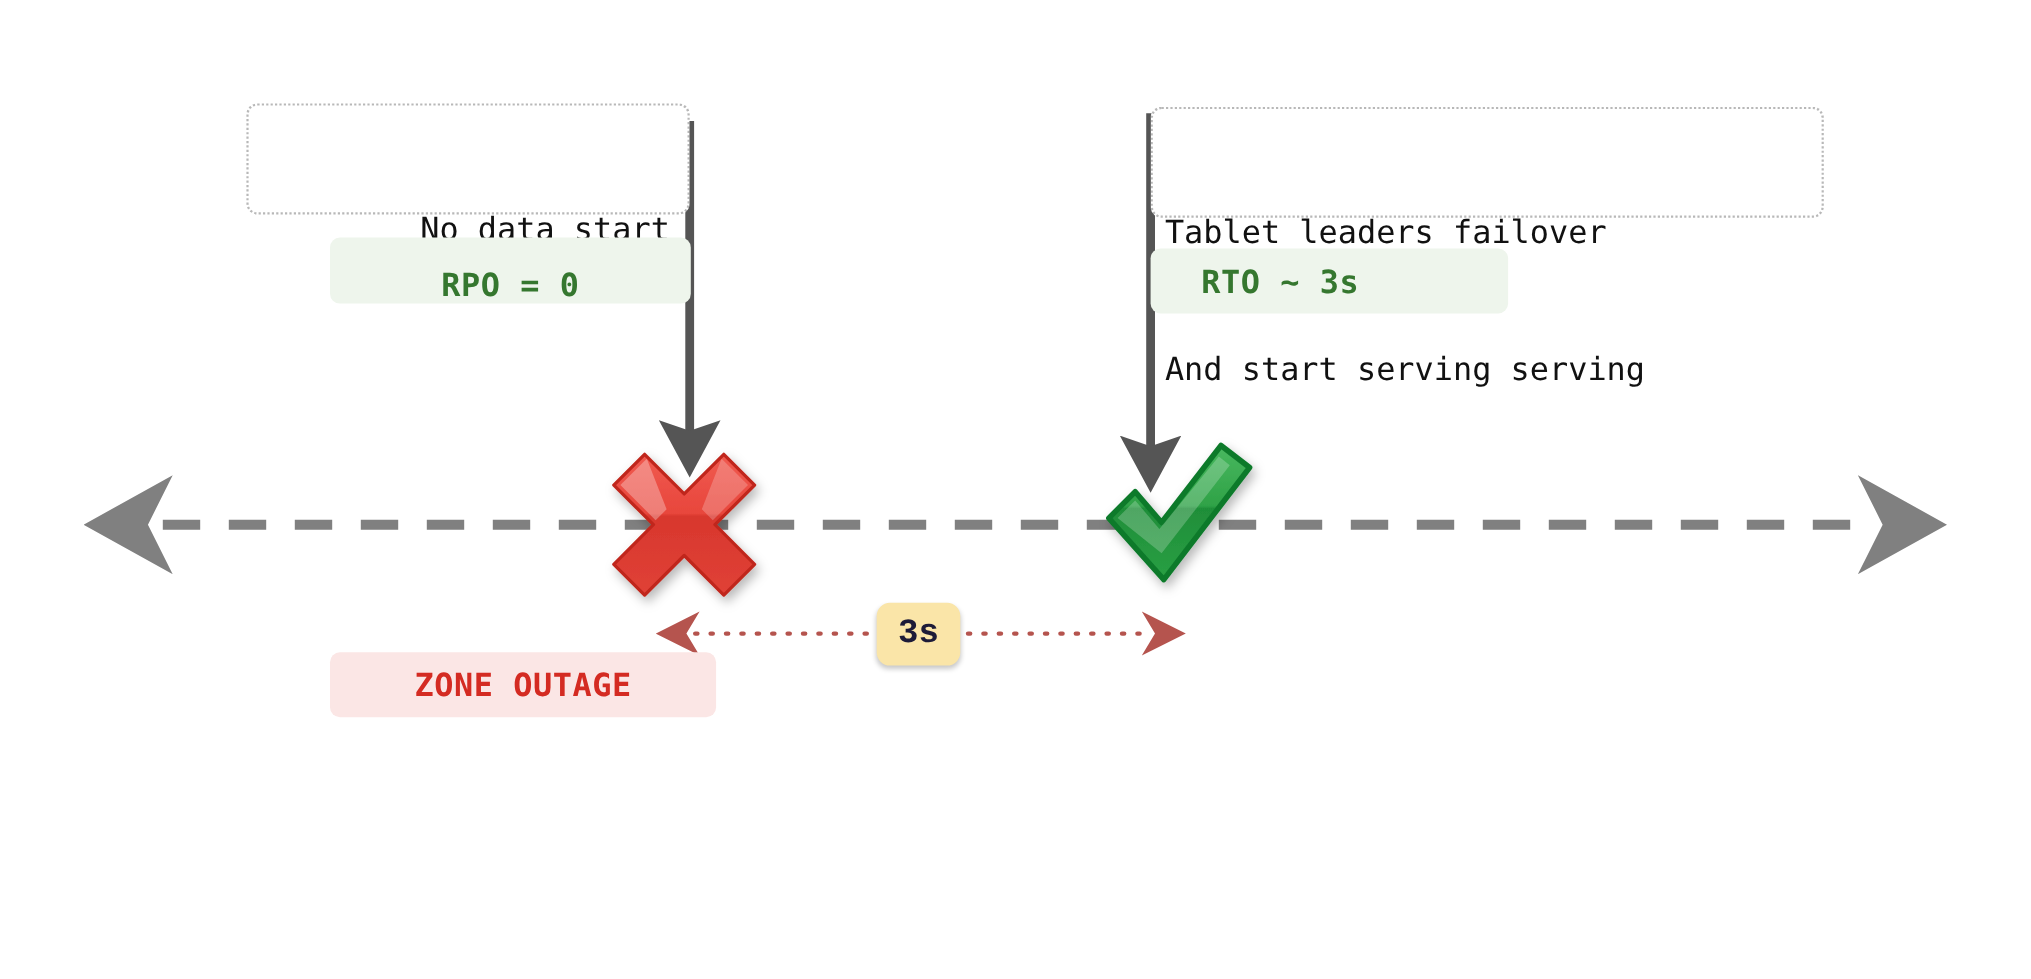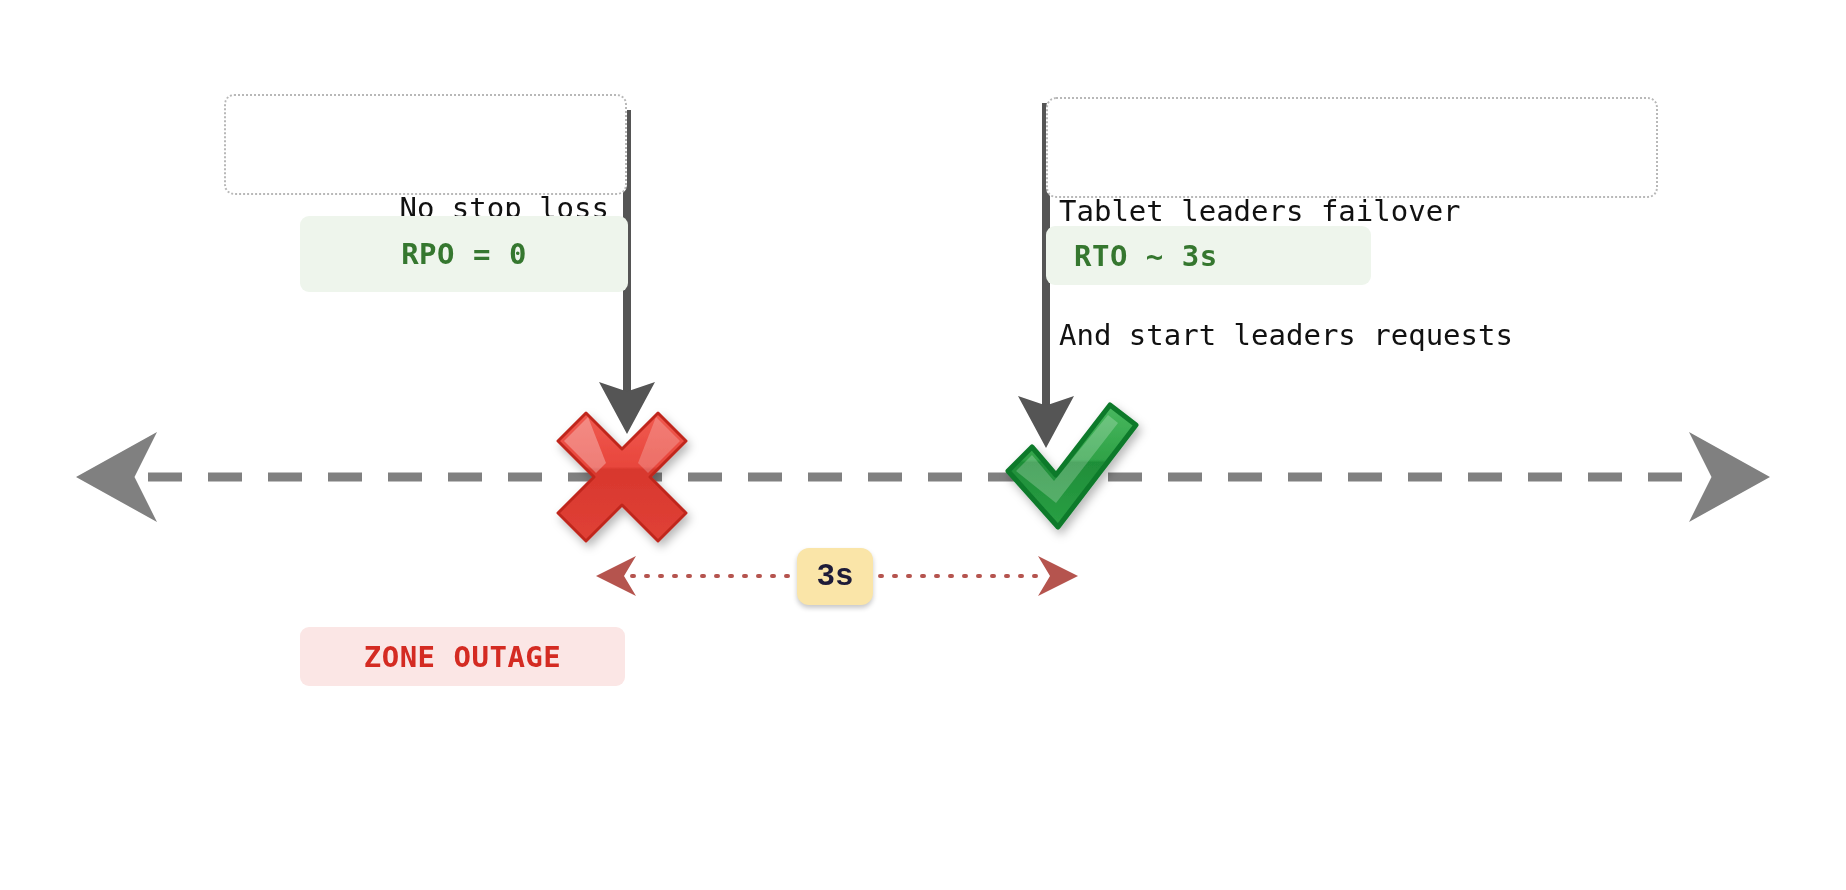--- a/index.html
+++ b/index.html
@@ -48,21 +48,21 @@
     box-sizing: border-box;
     white-space: pre;
   }
   .pill.metric-green {
     background: #eef5ec;
     color: #35772f;
     justify-content: center;
   }
   .pill.metric-green.align-left {
     justify-content: flex-start;
-    padding-left: 28px;
+    padding-left: 46px;
   }
   .pill.outage-red {
     background: #fbe6e5;
     color: #d42b22;
     justify-content: center;
   }
 
   
   #overlay {
     position: absolute;
@@ -152,38 +152,38 @@
       <path d="M 34,-60 L 58,-36 L 26,-4 L 16,-14 Z" fill="#ffffff" opacity="0.22"></path>
     </g>
 
     <g transform="translate(1072,477)" filter="url(#markShadow)">
       <path d="M -64,-6 L -40,-30 L -16,-2 L 38,-72 L 64,-52 L -14,50 Z" fill="url(#checkGrad)" stroke="#0f7a2c" stroke-width="5" stroke-linejoin="round"></path>
       <path d="M -56,-6 L -40,-22 L -18,4 L 36,-62 L 46,-54 L -16,26 Z" fill="#ffffff" opacity="0.22"></path>
     </g>
   </svg>
 
   <div class="note-box right-align" style="left:224px; top:94px; width:403px; height:101px;">
-    <div>No stop loss</div>
+    <div>No data start</div>
   </div>
 
-  <div class="pill metric-green" style="left:300px; top:216px; width:328px; height:76px;">
+  <div class="pill metric-green" style="left:300px; top:216px; width:328px; height:60px;align-items:flex-end;">
     <span>RPO = 0</span>
   </div>
 
   <div class="note-box left-align" style="left:1046px; top:97px; width:612px; height:101px;padding-left:11px;">
     <div>Tablet leaders failover</div>
-    <div>And start leaders requests</div>
+    <div>And start serving serving</div>
   </div>
 
   <div class="pill metric-green align-left" style="left:1046px; top:226px; width:325px; height:59px;">
     <span>RTO ~ 3s</span>
   </div>
 
   <div class="duration-chip" style="left:797px; top:548px; width:76px; height:57px;">
     <span>3s</span>
   </div>
 
-  <div class="pill outage-red" style="left:300px; top:627px; width:325px; height:59px;">
+  <div class="pill outage-red" style="left:300px; top:593px; width:351px; height:59px;">
     <span>ZONE OUTAGE</span>
   </div>
 
 
 </div>
 
 </body></html>

